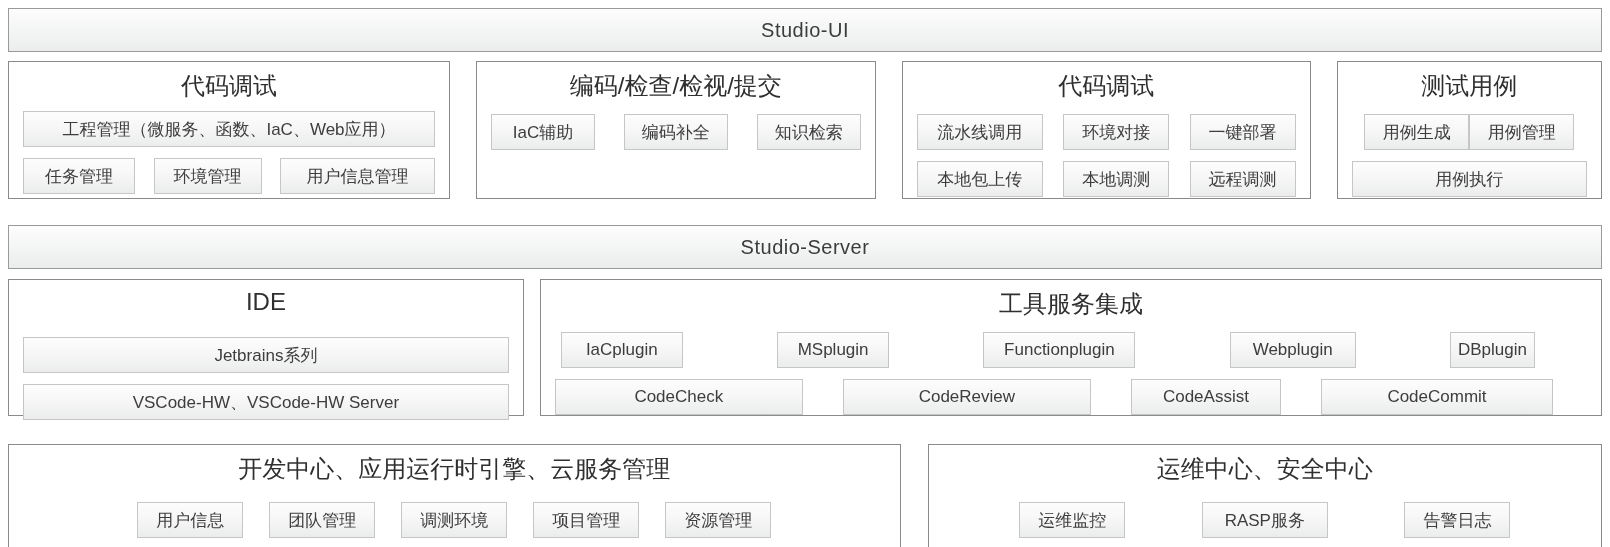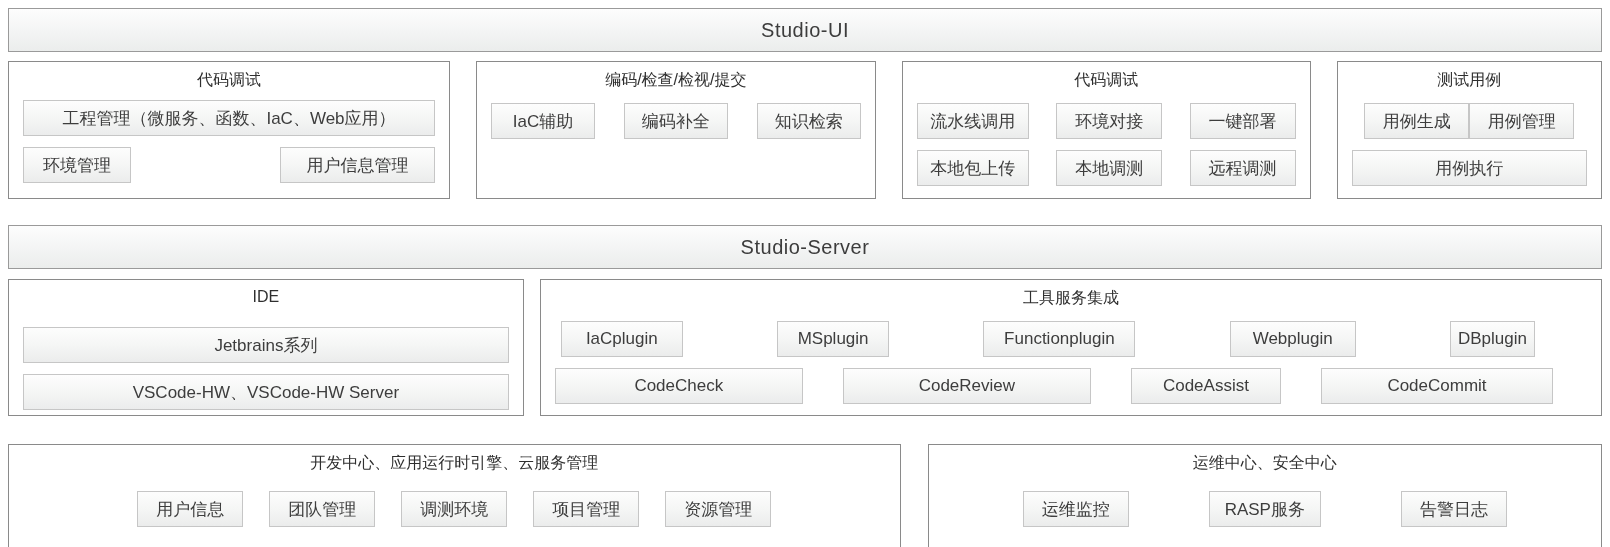--- a/index.html
+++ b/index.html
@@ -32,21 +32,21 @@
 
   .panel {
     border: 1px solid #8a8a8a;
     background: #ffffff;
     padding: 6px 14px 12px 14px;
     display: flex; flex-direction: column;
     min-width: 0;
   }
   .panel-title {
     text-align: center;
-    font-size: 16px;
+    font-size: 24px;
     color: #2f2f2f;
     padding: 2px 0 9px 0;
     white-space: nowrap;
   }
   .btn {
     border: 1px solid #c6c6c6;
     background: linear-gradient(180deg, #fdfdfd 0%, #f5f6f5 50%, #ebecec 100%);
     height: 36px;
     display: flex; align-items: center; justify-content: center;
     font-size: 17px; color: #3d3d3d;
@@ -67,21 +67,21 @@
   .p-ide   { flex: 505 505 0; }
   .p-tools { flex: 1073 1073 0; }
 
   
   .p-devcenter { flex: 897 897 0; }
   .p-opscenter { flex: 670 670 0; }
 
   
   .w112 { width: 112px; } .w108 { width: 108px; } .w155 { width: 155px; }
   .w104 { width: 104px; }
-  .w126 { width: 112px; } .w106 { width: 106px; }
+  .w126 { width: 126px; } .w106 { width: 106px; }
   .w105 { width: 105px; }
   .t-iac { width: 122px; } .t-ms { width: 112px; } .t-func { width: 152px; }
   .t-web { width: 126px; } .t-db { width: 85px; }
   .t-cc { width: 248px; } .t-cr { width: 248px; } .t-ca { width: 150px; } .t-cm { width: 232px; }
 
   .tools-row1 { padding-left: 6px; padding-right: 52px; margin-top: 6px; }
   .tools-row2 { padding-right: 34px; }
   .ide-btns { display: flex; flex-direction: column; gap: 11px; margin-top: 12px; }
 
   .dev-row { justify-content: center; gap: 26px; margin-top: 8px; }
@@ -96,20 +96,21 @@
   <div class="bar">
     <span>Studio-UI</span>
   </div>
 
   <div class="row row1">
 
     <section class="panel p-debug-ui">
       <div class="panel-title">代码调试</div>
       <div class="btn wide">工程管理（微服务、函数、IaC、Web应用）</div>
       <div class="btn-row">
+        <div class="btn w112">任务管理</div>
         <div class="btn w108">环境管理</div>
         <div class="btn w155">用户信息管理</div>
       </div>
     </section>
 
     <section class="panel p-coding">
       <div class="panel-title">编码/检查/检视/提交</div>
       <div class="btn-row first">
         <div class="btn w104">IaC辅助</div>
         <div class="btn w104">编码补全</div>

